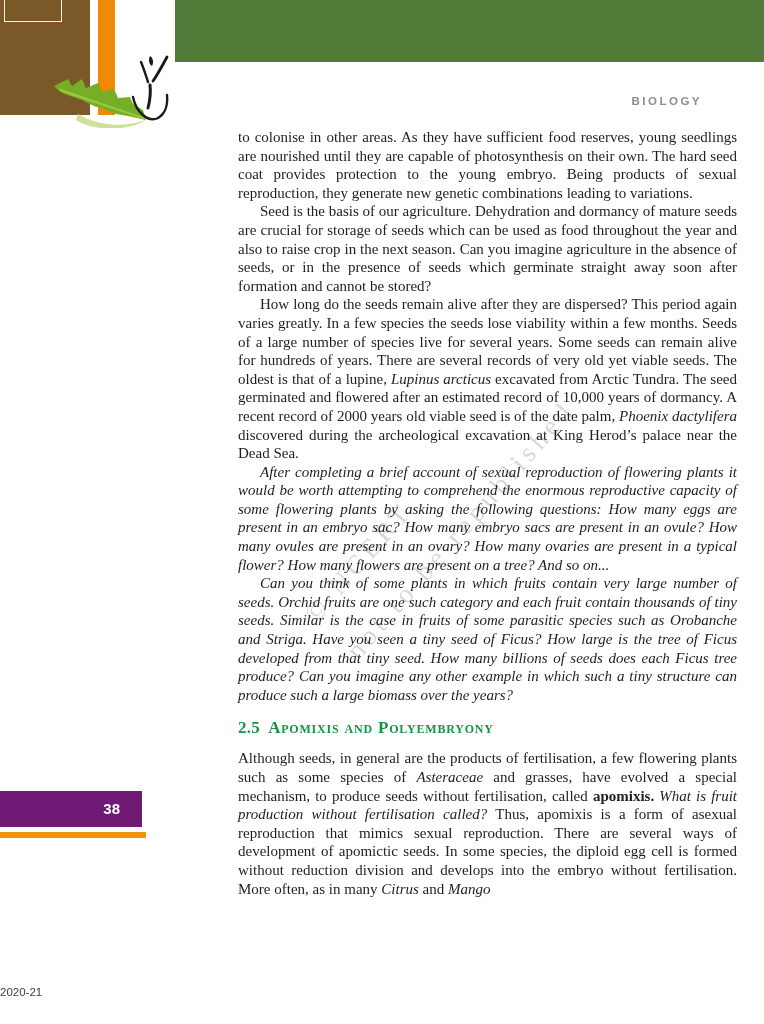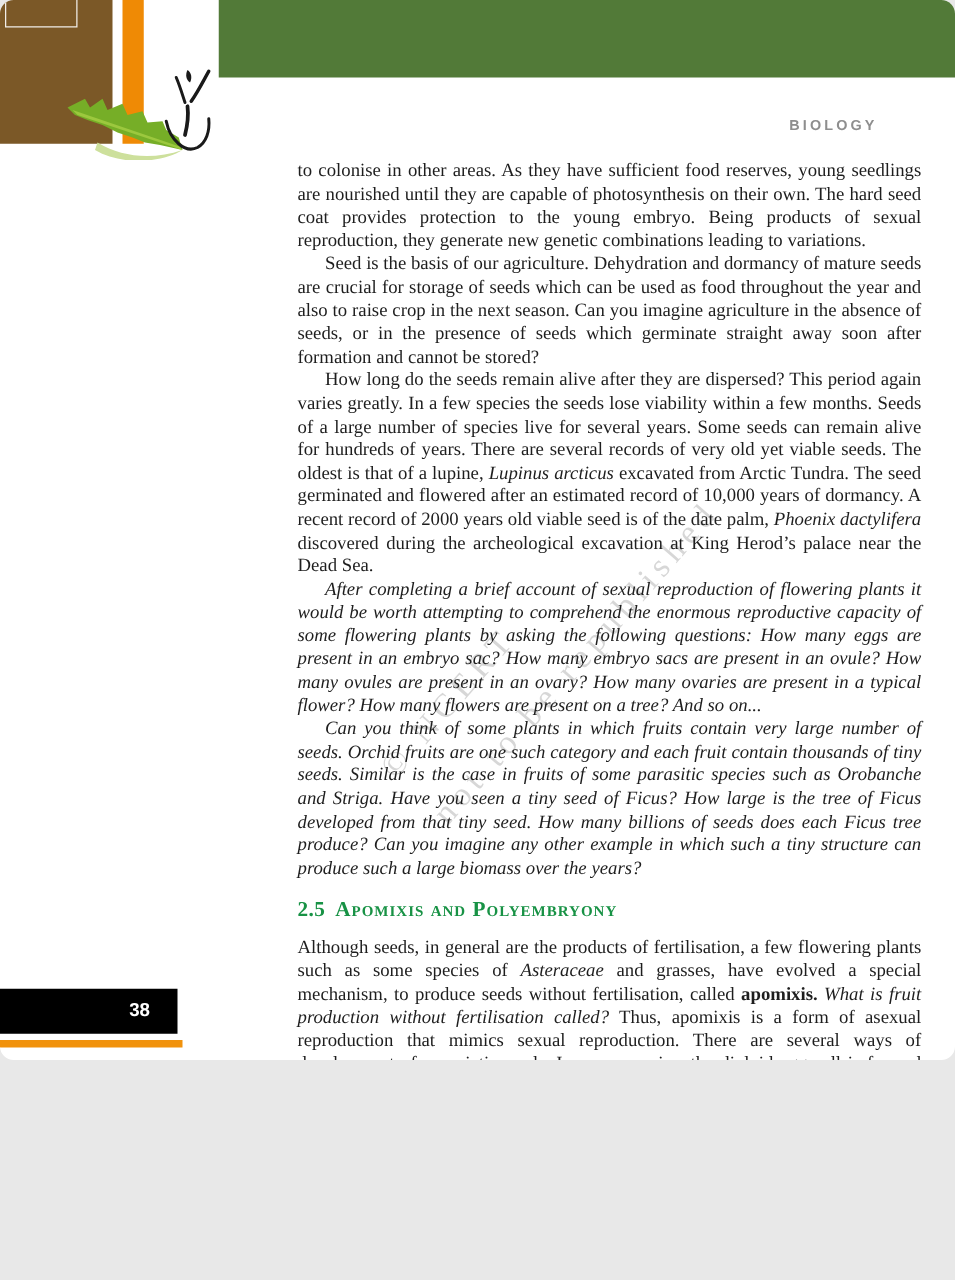--- a/index.html
+++ b/index.html
@@ -1,20 +1,19 @@
 <!DOCTYPE html>
 <html><head>
 <meta charset="utf-8">
 <style>
   html,body{margin:0;padding:0;background:#e8e8e8;}
   #page{
-    position:relative; width:764px; height:848px; background:#ffffff;
+    position:relative; width:764px; height:1024px; background:#ffffff;
     overflow:hidden; margin:0 auto;
     font-family:"Liberation Serif", serif;
-    border-radius:11px;
   }
   
   .brown-block{position:absolute; left:0; top:0; width:90px; height:115px; background:#7b5827;}
   .white-square{position:absolute; left:4px; top:-14px; width:56px; height:34px;
     border:1.5px solid rgba(255,255,255,.9); background:transparent;}
   .orange-stripe{position:absolute; left:98px; top:0; width:17px; height:115px; background:#ef8a05;}
   .green-band{position:absolute; left:175px; top:0; width:589px; height:62px; background:#527a38;}
   .leaf-wrap{position:absolute; left:48px; top:70px; width:104px; height:58px;}
   .figure-wrap{position:absolute; left:126px; top:52px; width:52px; height:82px;}
   .biology-label{
@@ -43,21 +42,21 @@
   .seg-b{font-weight:bold;margin-top:29px;}
   h2.section-heading{
     margin:14px 0 11px 0; color:#189245;
     font-size:17px; font-weight:bold; letter-spacing:.3px;
   }
   h2.section-heading .sec-num{margin-right:8px;}
   h2.section-heading .smallcaps{font-variant:small-caps; letter-spacing:.8px;}
   
   .pageno-box{
     position:absolute; left:0; top:791px; width:142px; height:36px;
-    background:#000000; z-index:3;
+    background:#701a75; z-index:3;
     font-family:"Liberation Sans", sans-serif; font-size:15px; font-weight:bold;
     color:#ffffff; text-align:right; line-height:36px; padding-right:22px;
     box-sizing:border-box;
   }
   .pageno-strip{position:absolute; left:0; top:832px; width:146px; height:6px; background:#f1920c;}
   
   .footer-year{
     position:absolute; left:0; right:0; top:986px; text-align:left;
     font-family:"Liberation Sans", sans-serif; font-size:11.5px; color:#3c3c3c;
   }

